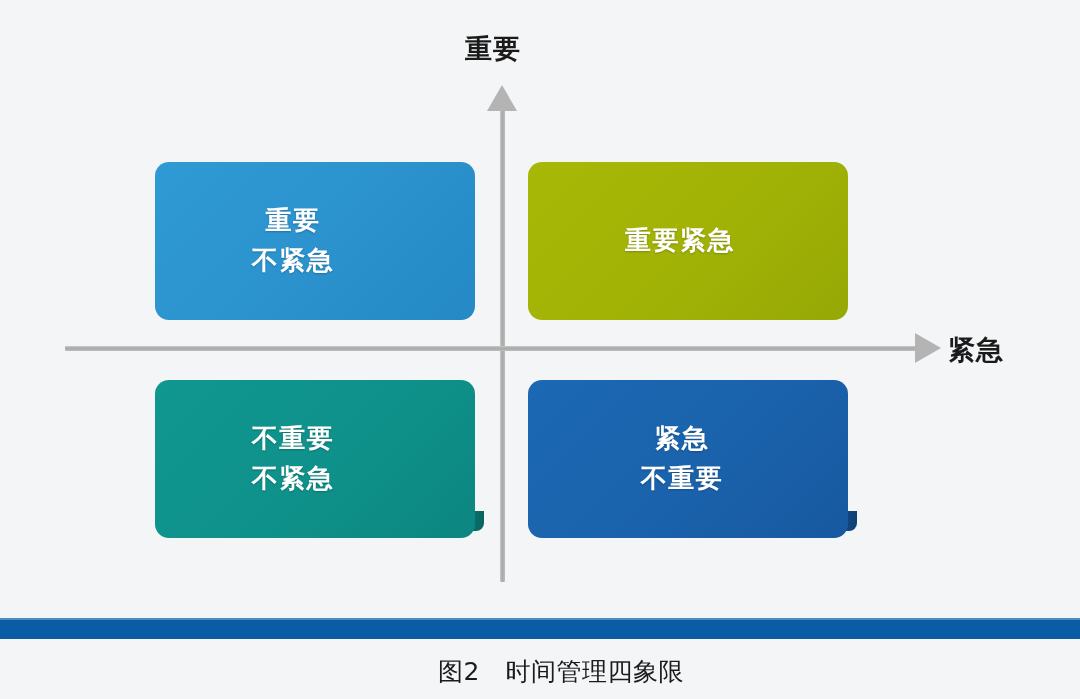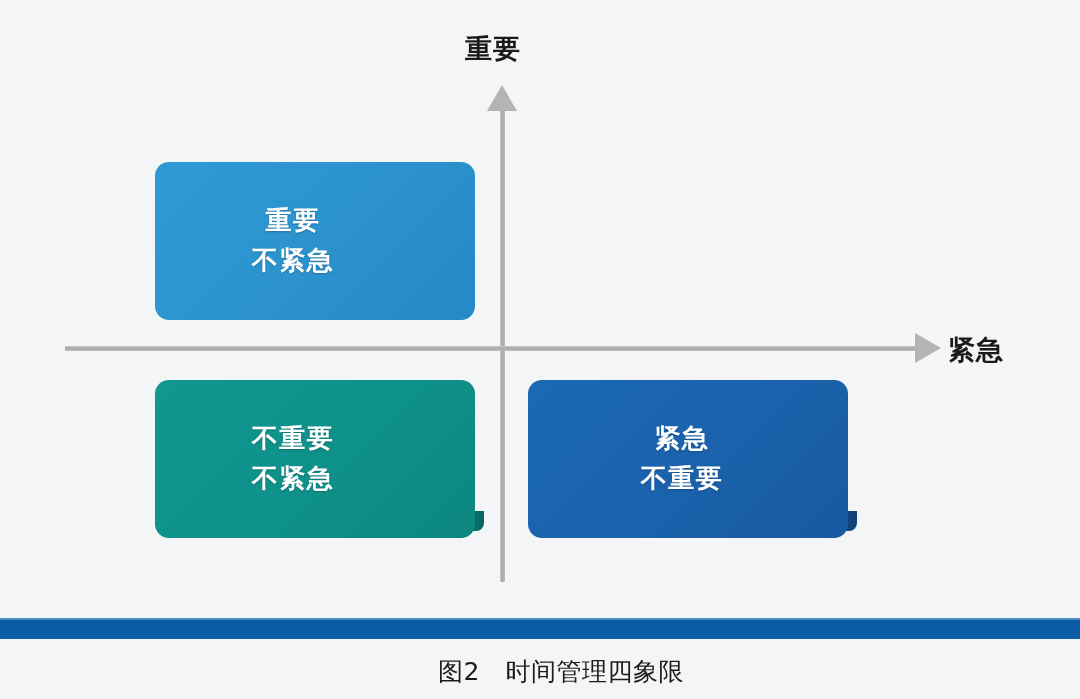--- a/index.html
+++ b/index.html
@@ -222,20 +222,25 @@
   <div class="axis-label top">重要</div>
   <div class="axis-label right">紧急</div>
 
   <div class="qbox" id="box-important-not-urgent">
     <div class="slab"></div>
     <div class="face"></div>
     <div class="qlabel">重要
 不紧急</div>
   </div>
 
+  <div class="qbox" id="box-important-urgent">
+    <div class="slab"></div>
+    <div class="face"></div>
+    <div class="qlabel">重要紧急</div>
+  </div>
 
   <div class="qbox" id="box-not-important-not-urgent">
     <div class="slab"></div>
     <div class="face"></div>
     <div class="qlabel">不重要
 不紧急</div>
   </div>
 
   <div class="qbox" id="box-urgent-not-important">
     <div class="slab"></div>

